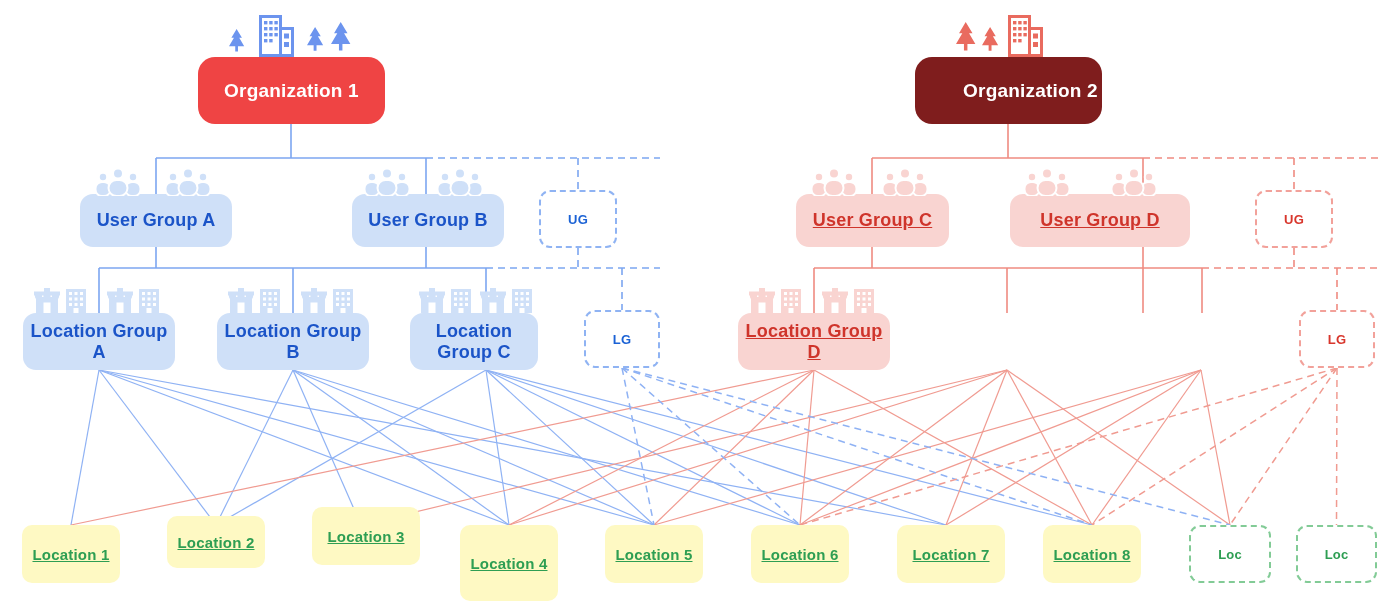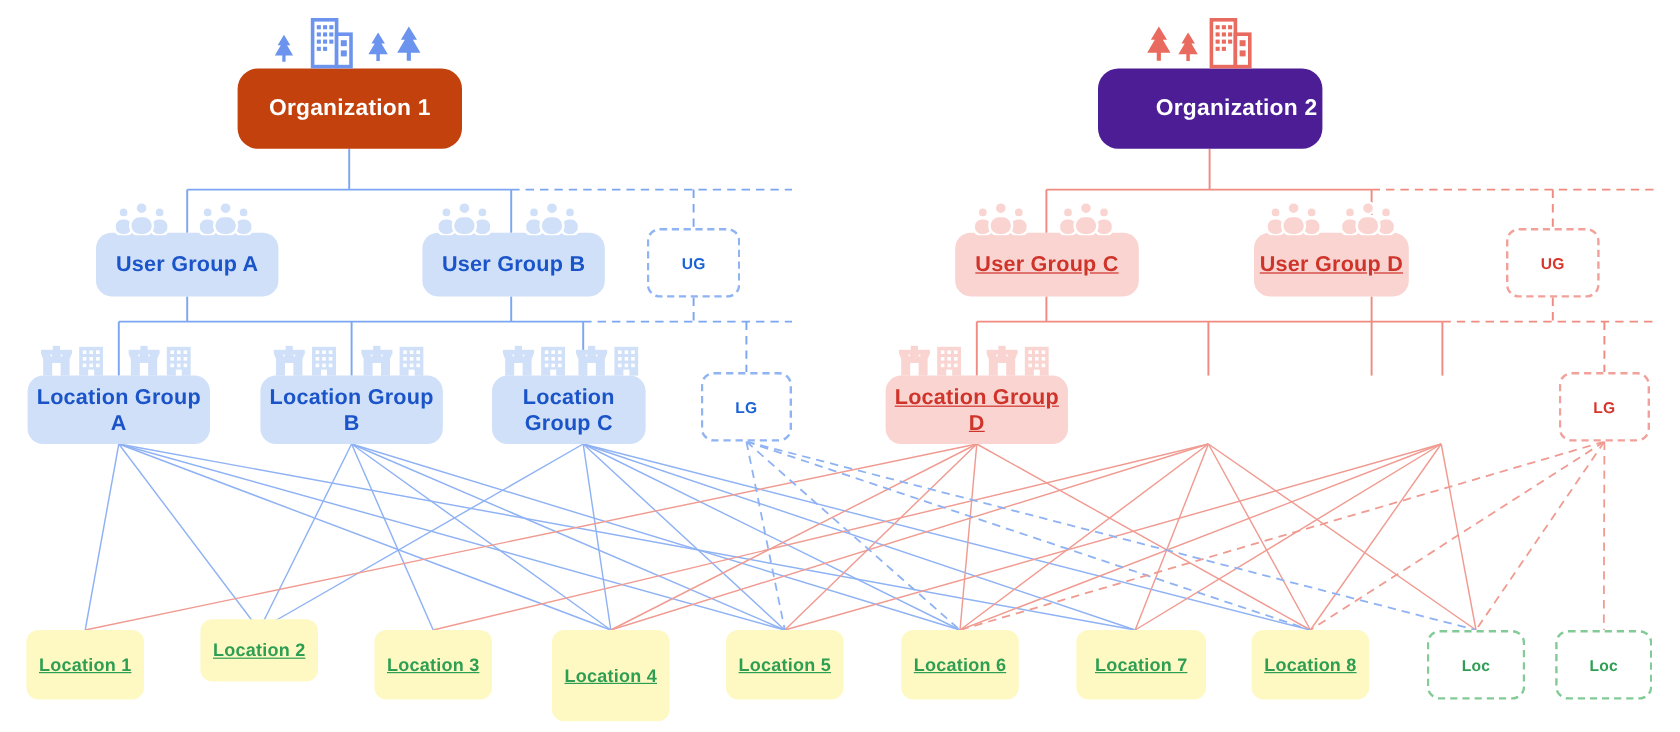--- a/index.html
+++ b/index.html
@@ -6,22 +6,22 @@
   .canvas{
     position:relative;width:1400px;height:610px;overflow:hidden;
     font-family:"Liberation Sans",sans-serif;background:#fff;
   }
   #lines{position:absolute;left:0;top:0;z-index:1;}
   .node{
     position:absolute;z-index:2;display:flex;align-items:center;justify-content:center;
     box-sizing:border-box;font-weight:bold;letter-spacing:.2px;text-align:center;
   }
   .org{border-radius:17px;color:#fff;font-size:19px;}
-  .org.blue{background:#c2410c;}
-  .org.red{background:#4c1d95;padding-left:44px;}
+  .org.blue{background:#ef4444;}
+  .org.red{background:#7f1d1d;padding-left:44px;}
   .group{border-radius:13px;font-size:18px;}
   .group.blue{background:#cfe0f8;color:#1b54c8;}
   .group.red{background:#f9d4d1;color:#cf342b;text-decoration:underline;}
   .loc{border-radius:10px;font-size:15px;background:#fef9c3;color:#2e9e53;text-decoration:underline;}
   .ph{border-radius:11px;font-size:13px;background:#fff;border:2px dashed;}
   .ph.blue{border-color:#8fb3f3;color:#1b62d5;}
   .ph.red{border-color:#f2a19a;color:#d8362c;}
   .ph.green{border-color:#82cb96;color:#2e9e53;}
   .icon{position:absolute;pointer-events:none;}
   .org-icon{left:50%;transform:translateX(-50%);bottom:100%;margin-bottom:-1px;}
@@ -213,21 +213,21 @@
   </div>
   <div class="node group red" style="left:796px;top:194px;width:153px;height:53px">
     <svg class="icon ppl" style="left:10%" width="46" height="28" viewBox="0 0 46 28" fill="currentColor">
         <use href="#sym-people3"></use>
       </svg>
     <svg class="icon ppl" style="left:56%" width="46" height="28" viewBox="0 0 46 28" fill="currentColor">
         <use href="#sym-people3"></use>
       </svg>
     <span>User Group C</span>
   </div>
-  <div class="node group red" style="left:1045px;top:194px;width:129px;height:53px">
+  <div class="node group red" style="left:1010px;top:194px;width:180px;height:53px">
     <svg class="icon ppl" style="left:8%" width="46" height="28" viewBox="0 0 46 28" fill="currentColor">
         <use href="#sym-people3"></use>
       </svg>
     <svg class="icon ppl" style="left:56%" width="46" height="28" viewBox="0 0 46 28" fill="currentColor">
         <use href="#sym-people3"></use>
       </svg>
     <span>User Group D</span>
   </div>
   <div class="node ph red" style="left:1255px;top:190px;width:78px;height:58px">
     <span>UG</span>
@@ -275,21 +275,21 @@
   <div class="node ph red" style="left:1299px;top:310px;width:76px;height:58px">
     <span>LG</span>
   </div>
 
   <div class="node loc" style="left:22px;top:525px;width:98px;height:58px">
       <span>Location 1</span>
     </div>
   <div class="node loc" style="left:167px;top:516px;width:98px;height:52px">
       <span>Location 2</span>
     </div>
-  <div class="node loc" style="left:312px;top:525px;width:98px;height:58px">
+  <div class="node loc" style="left:312px;top:507px;width:108px;height:58px">
       <span>Location 3</span>
     </div>
   <div class="node loc" style="left:460px;top:525px;width:98px;height:76px">
       <span>Location 4</span>
     </div>
   <div class="node loc" style="left:605px;top:525px;width:98px;height:58px">
       <span>Location 5</span>
     </div>
   <div class="node loc" style="left:751px;top:525px;width:98px;height:58px">
       <span>Location 6</span>

